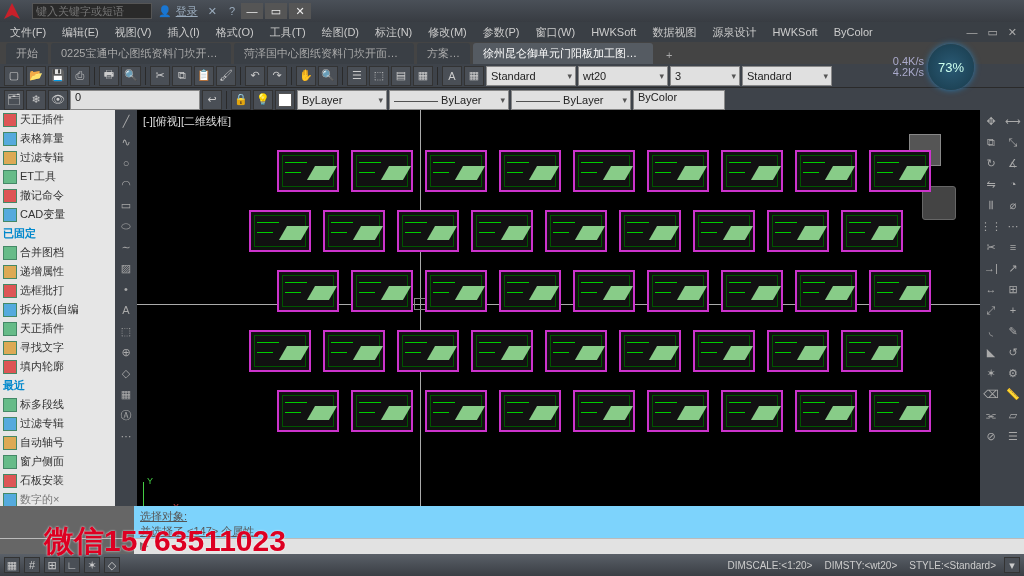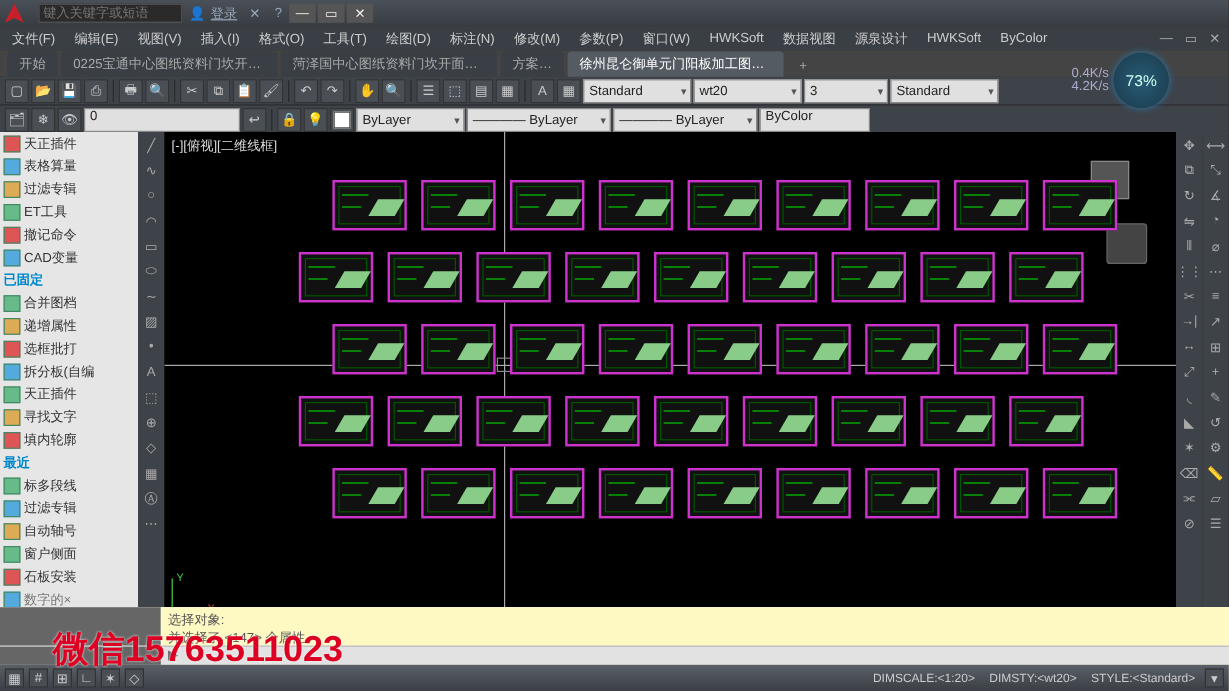--- a/index.html
+++ b/index.html
@@ -49,21 +49,21 @@
 .axis { position: absolute; bottom: 6px; left: 6px; }
 .axis .y { width: 1px; height: 28px; background: #4c4; }
 .axis .x { width: 28px; height: 1px; background: #c44; position: absolute; bottom: 0; }
 .axis .ly { position:absolute; top:-6px; left:4px; color:#4c4; font-size:9px; }
 .axis .lx { position:absolute; bottom:-2px; left:30px; color:#c44; font-size:9px; }
 .nav-cube { position: absolute; top: 14px; right: 28px; width: 54px; height: 54px; }
 .nav-cube .cube { width: 32px; height: 32px; background: #555; border: 1px solid #888; margin: 10px auto; }
 .nav-pan { position: absolute; top: 76px; right: 24px; width: 34px; height: 34px; background: #444; border: 1px solid #666; border-radius: 3px; }
 .cmdline-area { position: absolute; left: 0; right: 0; bottom: 22px; height: 48px; background: #eee; display: flex; font-size:11px; }
 .cmd-tool { width: 134px; background: #666; }
-.cmd-text { flex:1; padding: 3px 6px; color: #555; background:#fef9c3; }
+.cmd-text { flex:1; padding: 3px 6px; color: #555; background:#7dd3fc;text-decoration:underline; }
 .cmd-input-row { position: absolute; bottom: 0; left: 0; right: 0; height: 16px; display: flex; background: #e2e2e2; border-top: 1px solid #bbb; }
 .cmd-prompt { padding: 0 6px; color: #666; }
 .cmd-input { flex: 1; background: transparent; border: none; color: #888; font-style: italic; }
 .status-bar { position: absolute; bottom: 0; left:0;right:0; height: 22px; background: linear-gradient(#5a6068,#3a3e44); display: flex; align-items: center; color: #ccc; padding: 0 4px; gap: 4px; }
 .status-bar .spacer { flex:1; }
 .status-bar .st { padding: 0 4px; font-size: 10px; }
 .watermark { position: absolute; left: 44px; bottom: 14px; font-size: 30px; color: #d02; font-weight: bold; text-shadow: 0 0 2px #fff; }
 .picker-red { position: absolute; width: 10px; height: 10px; background:#d22; top: 188px; left: 307px; }
 .login-label { color:#9ab; text-decoration: underline; margin: 0 4px; }
 </style>

